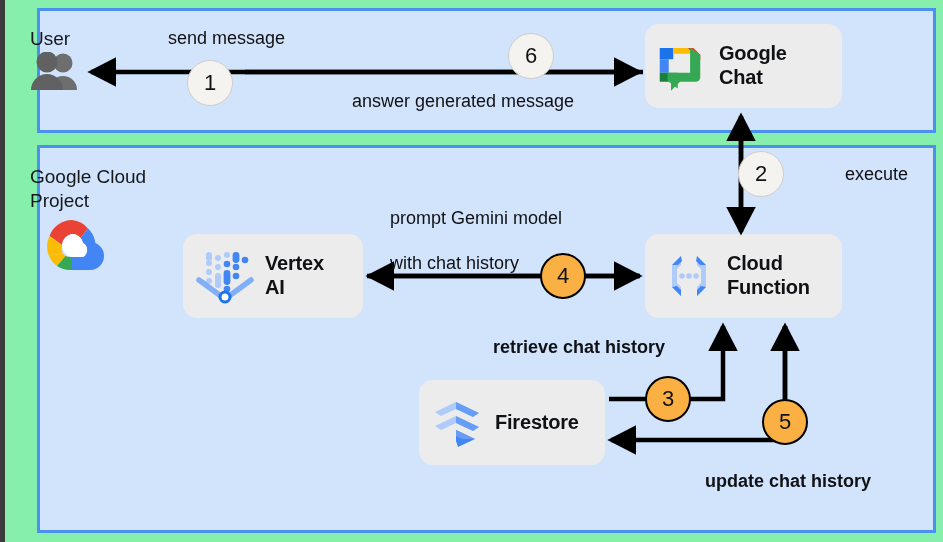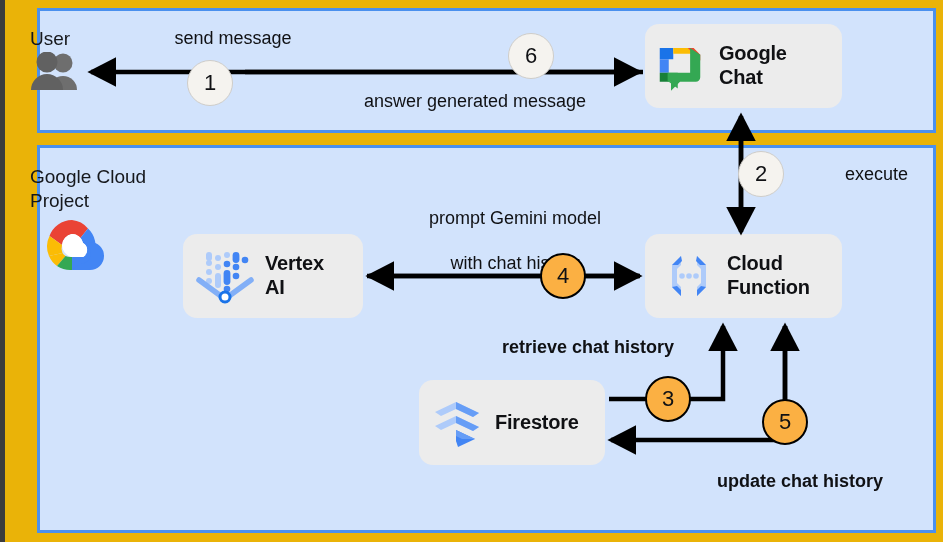--- a/index.html
+++ b/index.html
@@ -7,21 +7,21 @@
     padding: 0;
     background: #efefef;
   }
   body {
     font-family: "Liberation Sans", sans-serif;
   }
   #canvas {
     position: relative;
     width: 943px;
     height: 542px;
-    background: #eab308;
+    background: #86efac;
     overflow: hidden;
     box-sizing: border-box;
     border-left: 5px solid #3c3c3c;
   }
 
   
   .panel {
     position: absolute;
     background: #d2e3fc;
     border: 3px solid #4a90ee;
@@ -76,21 +76,21 @@
   
   #gcp-logo { position: absolute; left: 33px; top: 218px; }
 
   
   .edge-label {
     position: absolute;
     font-size: 18px;
     color: #101114;
     line-height: 1.25;
     white-space: pre-line;
-    text-align: center;
+    text-align: left;
   }
   .edge-label.bold { font-weight: bold; }
 
   #lbl-send      { left: 163px; top: 27px;  width: 130px; }
   #lbl-answer    { left: 347px; top: 90px;  width: 246px; }
   #lbl-execute   { left: 793px; top: 163px; width: 110px; text-align: right; }
   #lbl-prompt    { left: 385px; top: 184px; width: 250px; }
   #lbl-retrieve  { left: 488px; top: 336px; width: 190px; }
   #lbl-update    { left: 700px; top: 470px; width: 190px; }
 

